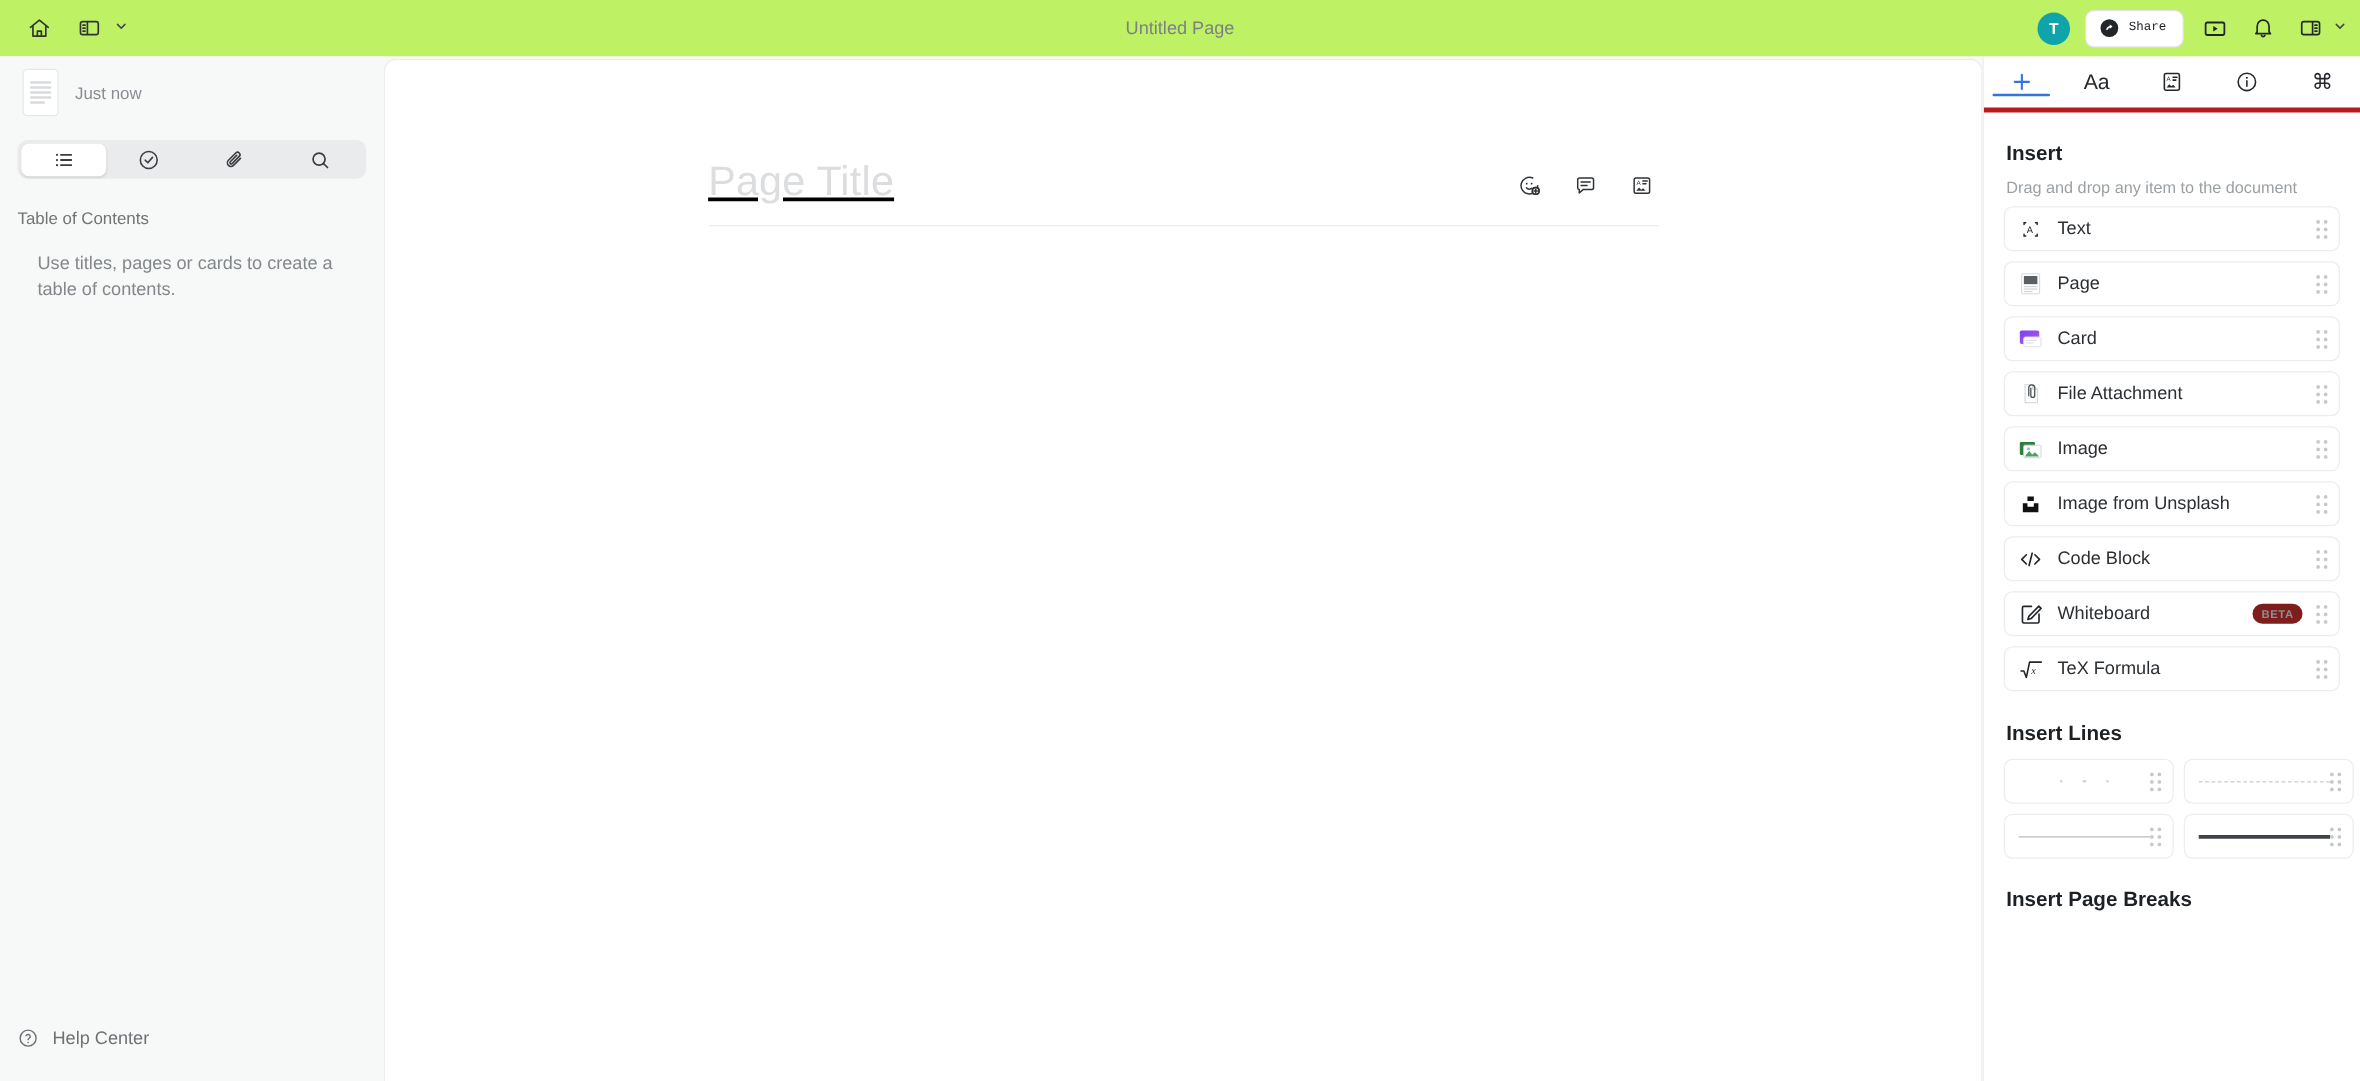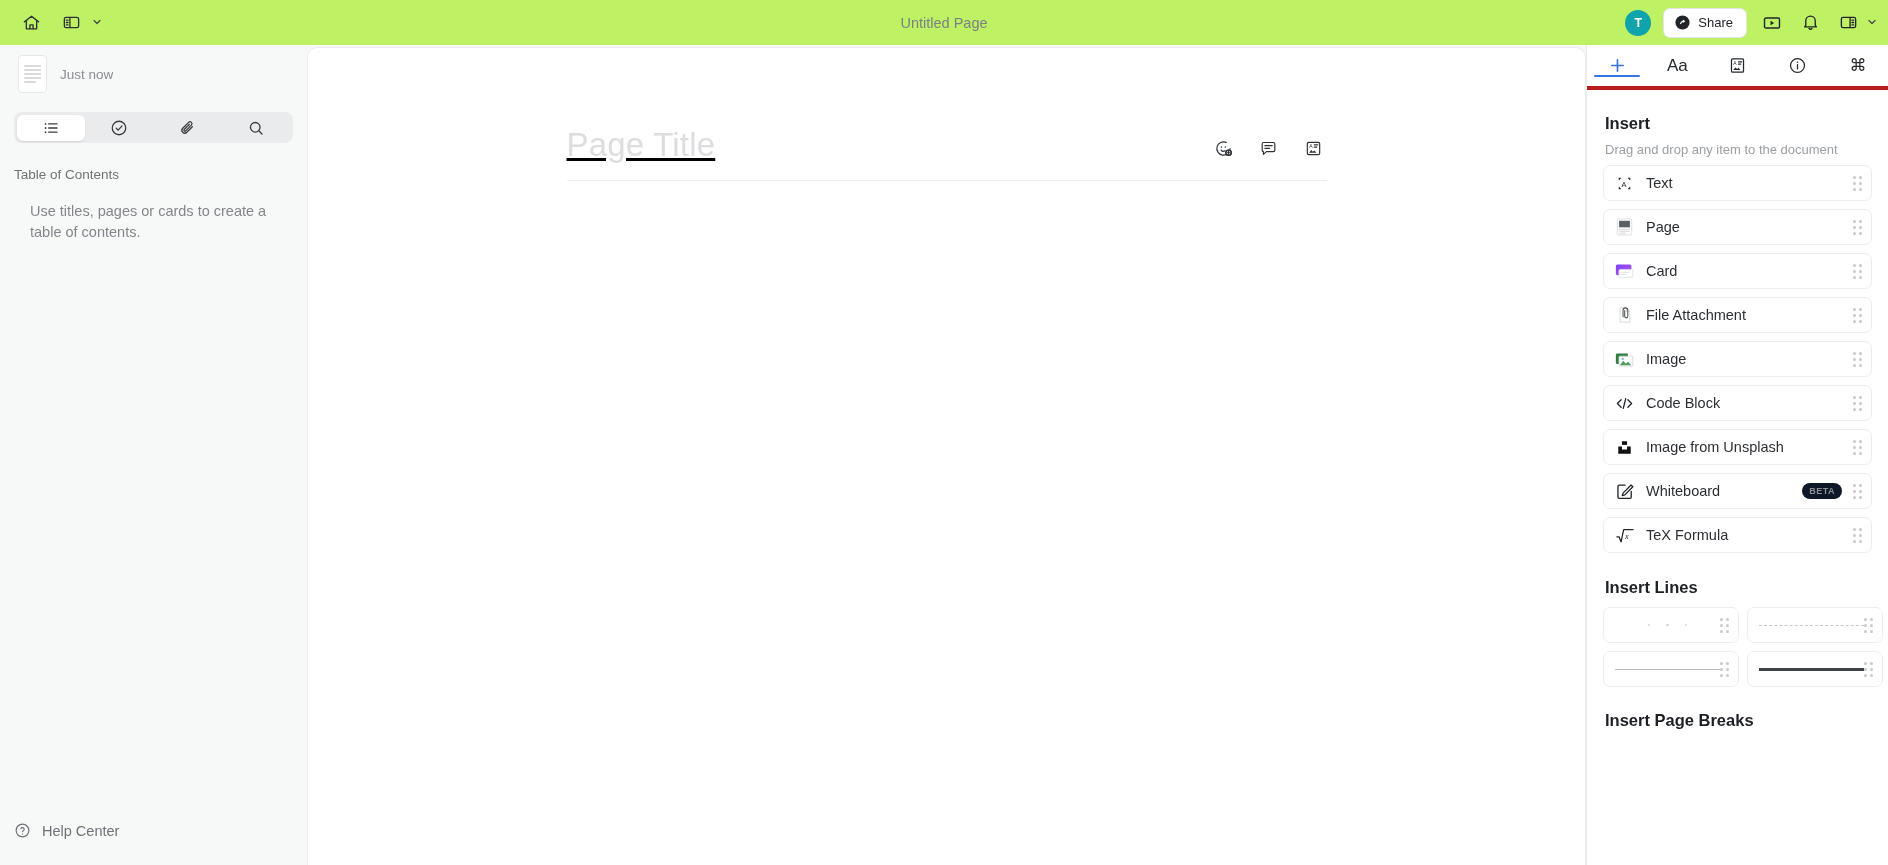--- a/index.html
+++ b/index.html
@@ -39,21 +39,21 @@
   .avatar {
     width: 26px; height: 26px; border-radius: 50%;
     background: #0fa3ac; color: #fff;
     display: flex; align-items: center; justify-content: center;
     font-size: 12.5px; font-weight: bold; cursor: pointer;
   }
   .share-btn {
     display: flex; align-items: center; gap: 7px;
     height: 30px; padding: 0 13px 0 10px;
     border: 1px solid #e2e4e6; border-radius: 7px;
-    background: #fff; font-size: 13px; color: #22262a; cursor: pointer;
+    background: #fff; font-size: 10px; color: #22262a; cursor: pointer; font-family: Liberation Mono, monospace;
   }
 
   
   .body-row { flex: 1; display: flex; min-height: 0; }
 
   
   .sidebar {
     width: 307px; flex: 0 0 307px;
     background: #f7f8f8;
     display: flex; flex-direction: column;
@@ -160,21 +160,21 @@
   .ins-item {
     display: flex; align-items: center;
     height: 36px; margin-top: 8px; padding: 0 9px 0 11px;
     border: 1px solid #ededee; border-radius: 7px;
     background: #fff; cursor: grab;
   }
   .ins-ico { width: 19px; height: 19px; flex: 0 0 19px; display: flex; align-items: center; justify-content: center; }
   .ins-label { font-size: 14.5px; color: #2b2f33; margin-left: 12px; }
   .beta {
     margin-left: auto; font-size: 9px; font-weight: bold; letter-spacing: .5px;
-    color: #8b8f93; background: #0f172a; border-radius: 9px; padding: 3px 7px;
+    color: #8b8f93; background: #7f1d1d; border-radius: 9px; padding: 3px 7px;
   }
   .grip { margin-left: auto; display: grid; grid-template-columns: 3px 3px; gap: 3px; }
   .beta + .grip { margin-left: 11px; }
   .grip span { width: 3px; height: 3px; border-radius: 50%; background: #c6c9cb; }
 
   .rp-h2 { font-size: 16.5px; font-weight: bold; color: #1d2125; padding: 25px 0 0 2px; }
   .lines-grid { display: grid; grid-template-columns: 1fr 1fr; gap: 8px; margin-top: 10px; }
   .line-card {
     height: 36px; border: 1px solid #ededee; border-radius: 7px;
     display: flex; align-items: center; padding: 0 9px 0 11px; cursor: grab; background:#fff;
@@ -507,45 +507,45 @@
               <span></span>
               <span></span>
               <span></span>
               <span></span>
               <span></span>
             </span>
         </div>
 
         <div class="ins-item">
           <span class="ins-ico">
+            <svg width="17" height="17" viewBox="0 0 24 24" fill="#111">
+                <path d="M8.4 3.2h7.2v5.1H8.4z"></path>
+                <path d="M3.2 10.6h5.2v4.2h7.2v-4.2h5.2v10.2H3.2z"></path>
+              </svg>
+          </span>
+          <span class="ins-label">Image from Unsplash</span>
+          <span class="grip">
+              <span></span>
+              <span></span>
+              <span></span>
+              <span></span>
+              <span></span>
+              <span></span>
+            </span>
+        </div>
+
+        <div class="ins-item">
+          <span class="ins-ico">
             <svg width="19" height="17" viewBox="0 0 24 22" fill="none" stroke="#22262a" stroke-width="1.7" stroke-linecap="round" stroke-linejoin="round">
                 <polyline points="7.6 6.2 2.8 11 7.6 15.8"></polyline>
                 <polyline points="16.4 6.2 21.2 11 16.4 15.8"></polyline>
                 <line x1="13.6" y1="4.6" x2="10.4" y2="17.4"></line>
               </svg>
           </span>
           <span class="ins-label">Code Block</span>
-          <span class="grip">
-              <span></span>
-              <span></span>
-              <span></span>
-              <span></span>
-              <span></span>
-              <span></span>
-            </span>
-        </div>
-
-        <div class="ins-item">
-          <span class="ins-ico">
-            <svg width="17" height="17" viewBox="0 0 24 24" fill="#111">
-                <path d="M8.4 3.2h7.2v5.1H8.4z"></path>
-                <path d="M3.2 10.6h5.2v4.2h7.2v-4.2h5.2v10.2H3.2z"></path>
-              </svg>
-          </span>
-          <span class="ins-label">Image from Unsplash</span>
           <span class="grip">
               <span></span>
               <span></span>
               <span></span>
               <span></span>
               <span></span>
               <span></span>
             </span>
         </div>
 

